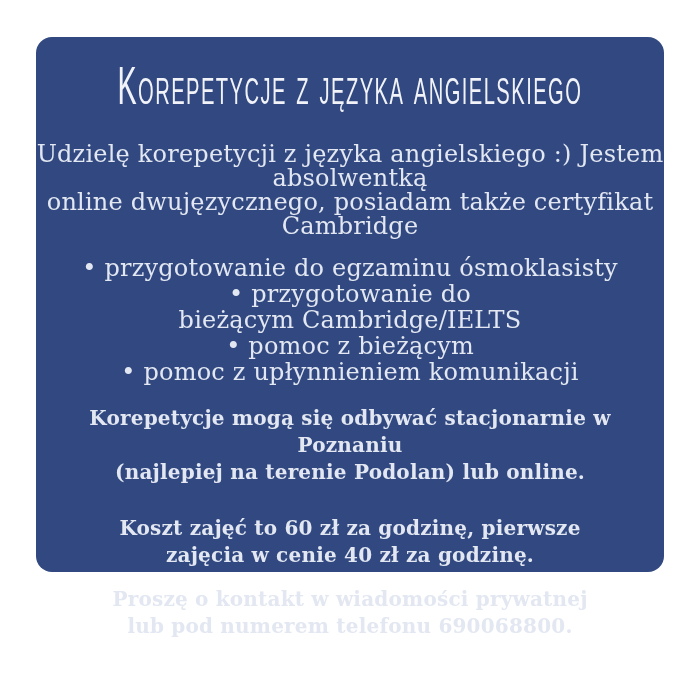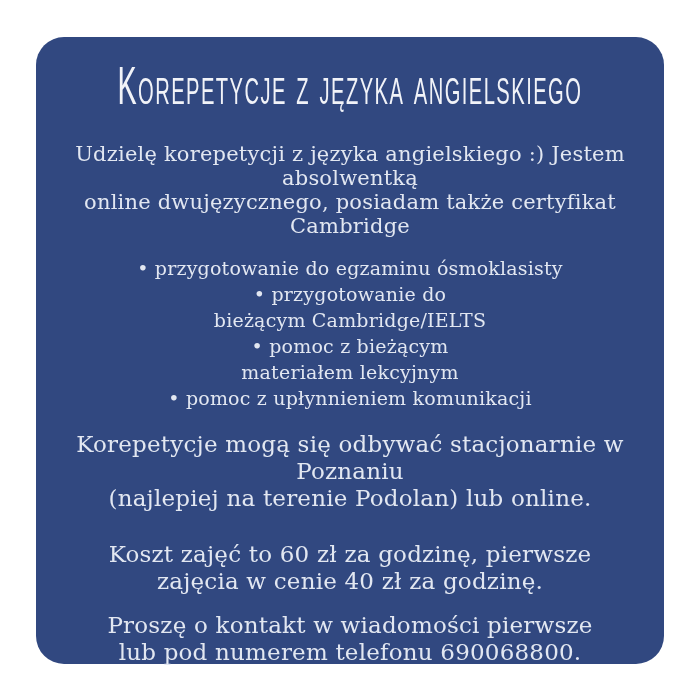--- a/index.html
+++ b/index.html
@@ -16,23 +16,23 @@
     overflow:hidden;
   }
   .page{
     width:700px;height:700px;
     background:var(--page-bg);
     position:relative;
   }
   .card{
     position:absolute;
     left:36px;top:37px;
-    width:628px;height:627px;
+    width:628px;height:535px;
     background:var(--card-bg);
-    border-radius:28px;
+    border-radius:16px;
     display:flex;
     flex-direction:column;
     align-items:center;
     padding-top:26px;
     text-align:center;
   }
   h1.title{
     height:48px;
     display:flex;align-items:center;justify-content:center;
     overflow:visible;
@@ -45,37 +45,38 @@
     font-weight:400;
     font-size:40px;
     letter-spacing:2px;
     color:var(--title-text);
     transform:scale(0.72,1.34);
     transform-origin:center center;
   }
   .line{display:block;text-align:center;}
   .intro{
     margin-top:34px;
-    font-size:21px;
+    font-size:24px;
     line-height:24px;
     color:var(--body-text);
     letter-spacing:0.2px;
   }
   .services{
     margin-top:17px;
-    font-size:19px;
+    font-size:24px;
     line-height:26px;
     color:var(--body-text);
     letter-spacing:0.2px;
   }
   .para{
-    font-size:23px;
+    font-size:20px;
     line-height:27px;
     color:var(--body-text);
     letter-spacing:0.2px;
+    font-weight:bold;
   }
   .para.location{margin-top:20px;}
   .para.pricing{margin-top:29px;}
   .para.contact{margin-top:17px;}
 </style>
 </head>
 <body>
 
 <div class="page">
   <div class="card">
@@ -87,33 +88,32 @@
     <p class="intro">
       <span class="line">Udzielę korepetycji z języka angielskiego :) Jestem absolwentką</span>
       <span class="line">online dwujęzycznego, posiadam także certyfikat Cambridge</span>
     </p>
 
     <div class="services">
       <span class="line">• przygotowanie do egzaminu ósmoklasisty</span>
       <span class="line">• przygotowanie do</span>
       <span class="line">bieżącym Cambridge/IELTS</span>
       <span class="line">• pomoc z bieżącym</span>
-      <span class="line">materiałem lekcyjnym</span>
       <span class="line">• pomoc z upłynnieniem komunikacji</span>
     </div>
 
     <p class="para location">
       <span class="line">Korepetycje mogą się odbywać stacjonarnie w Poznaniu</span>
       <span class="line">(najlepiej na terenie Podolan) lub online.</span>
     </p>
 
     <p class="para pricing">
       <span class="line">Koszt zajęć to 60 zł za godzinę, pierwsze</span>
       <span class="line">zajęcia w cenie 40 zł za godzinę.</span>
     </p>
 
     <p class="para contact">
-      <span class="line">Proszę o kontakt w wiadomości pierwsze</span>
+      <span class="line">Proszę o kontakt w wiadomości prywatnej</span>
       <span class="line">lub pod numerem telefonu 690068800.</span>
     </p>
 
   </div>
 </div>
 
 </body></html>

